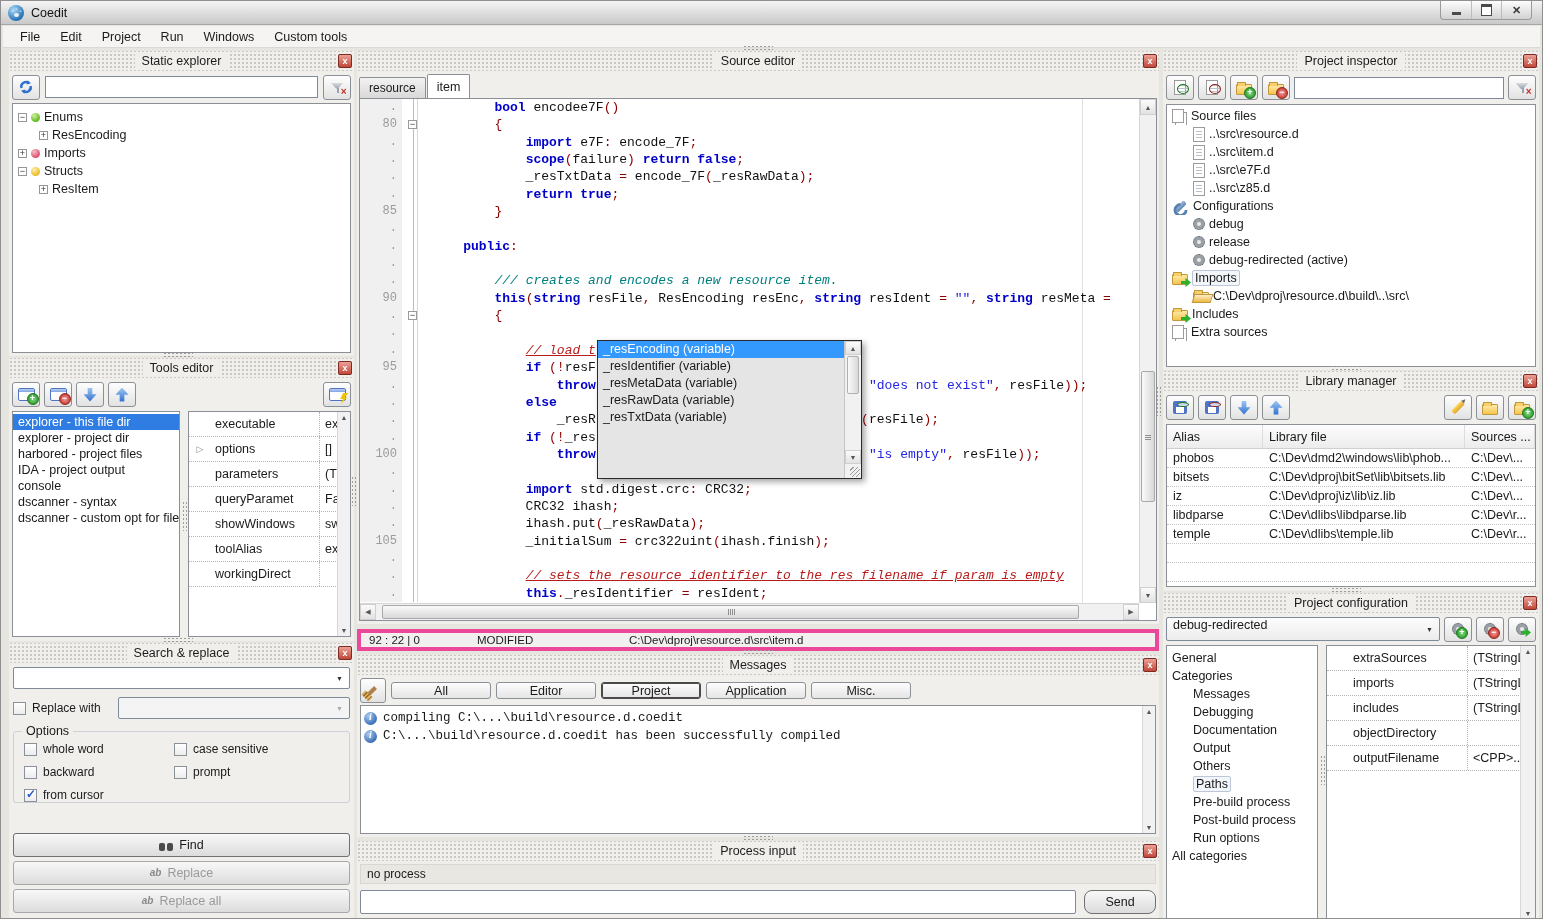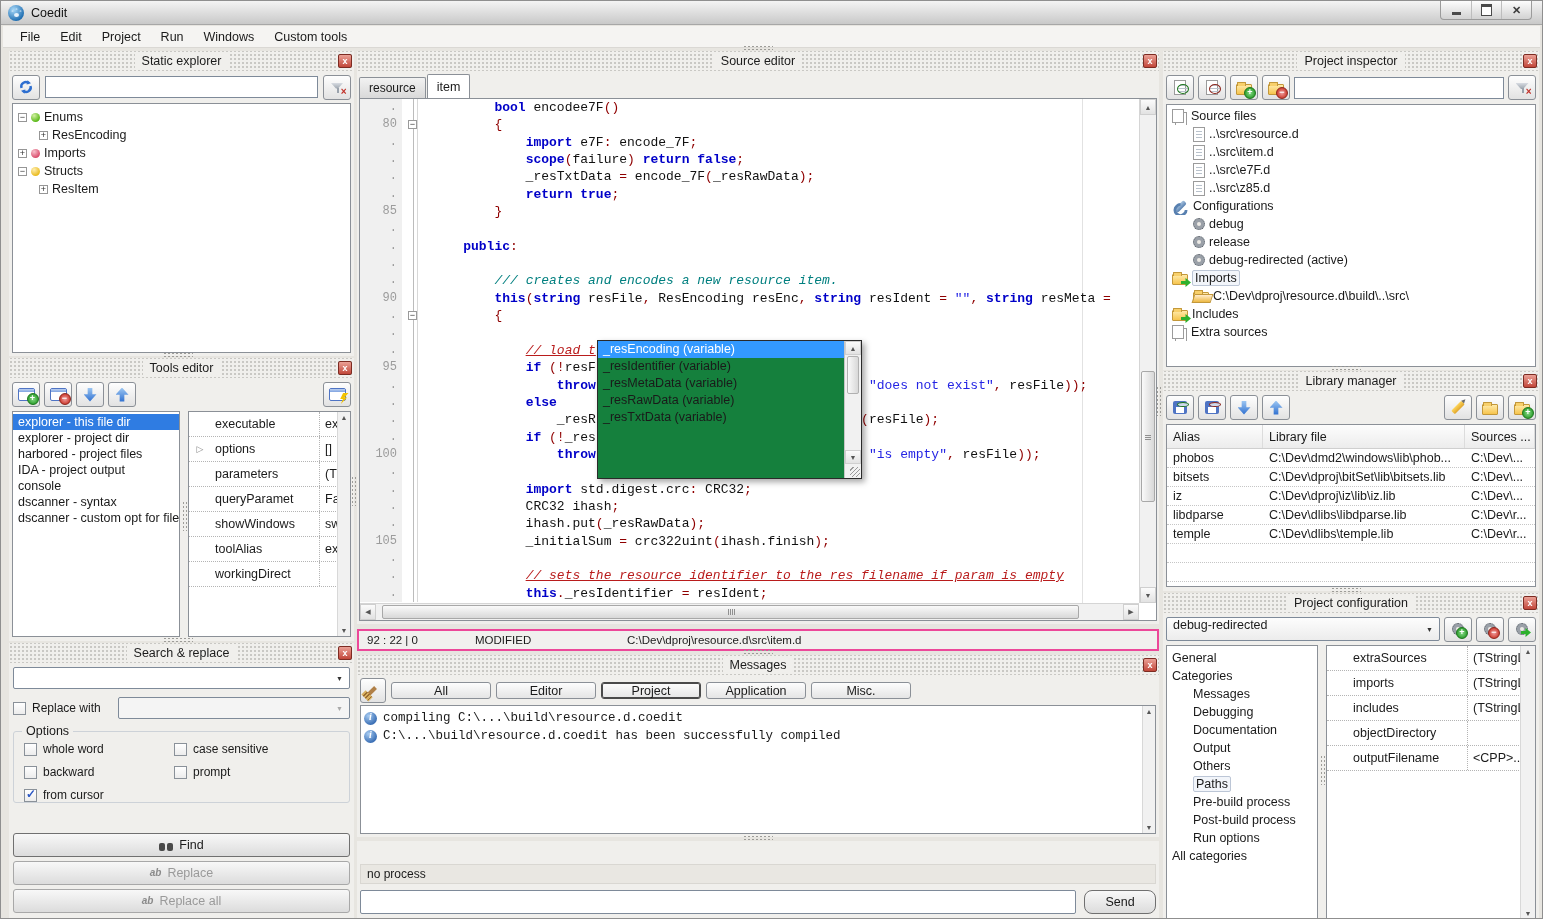--- a/index.html
+++ b/index.html
@@ -129,38 +129,38 @@
   .fbox::before { content:"\2212"; position:absolute; left:0; right:0; top:-2px; text-align:center; font-size:9px; line-height:11px; color:#333; }
   .ctext { white-space:pre; font-family:"Liberation Mono",monospace; font-size:13px; padding-left:4px; }
   .sg-t { color:#111; }
   .sg-k { color:#0000c8; font-weight:bold; }
   .sg-p { color:#8f0000; }
   .sg-s { color:#2424e4; }
   .sg-c { color:#b91c1c; font-style:italic;text-decoration:underline; }
   .sg-d { color:#007f7f; font-style:italic; }
   .sg-w { background:#d7d7d7; box-shadow:0 0 0 1px #8f8f8f; }
   .sg-cur { display:inline-block; width:1.5px; height:13px; background:#000; vertical-align:-2px; }
-  .popup { position:absolute; left:237px; top:241px; width:265px; height:139px; background:#15803d; border:1px solid #2a2a2a; box-shadow:3px 3px 6px rgba(0,0,0,.35); z-index:6; }
+  .popup { position:absolute; left:237px; top:241px; width:265px; height:139px; background:#e5e5e5; border:1px solid #2a2a2a; box-shadow:3px 3px 6px rgba(0,0,0,.35); z-index:6; }
   .pitems { position:absolute; left:0; top:0; right:17px; bottom:0; overflow:hidden; }
   .pitem { height:17px; line-height:17px; padding:0 5px; font-size:12.5px; white-space:nowrap; }
   .pitem.sel { background:#3399ff; color:#fff; }
   .pscroll { position:absolute; right:0; top:0; bottom:0; width:17px; border-left:1px solid #c6c6c6; background:#f1f1f1; }
   .pthumb { position:absolute; left:2px; right:2px; top:15px; height:38px; background:linear-gradient(90deg,#fafafa,#d8d8d8); border:1px solid #b0b0b0; border-radius:2px; }
   .pgripcorner { position:absolute; right:1px; bottom:1px; width:10px; height:10px; background:repeating-linear-gradient(135deg, transparent 0 2px, #9a9a9a 2px 3px); }
   .vscroll { position:absolute; right:0; top:0; bottom:17px; width:17px; background:#f1f1f1; border-left:1px solid #d5d5d5; }
   .hscroll { position:absolute; left:0; right:17px; bottom:0; height:17px; background:#f1f1f1; border-top:1px solid #d5d5d5; }
   .scap { position:absolute; display:flex; align-items:center; justify-content:center; background:linear-gradient(#fbfbfb,#e2e2e2); border:1px solid #cfcfcf; }
   .vscroll .scap { left:0; right:0; height:16px; }
   .hscroll .scap { top:0; bottom:0; width:16px; }
   .vthumb { position:absolute; left:1px; right:1px; top:54%; height:26%; background:linear-gradient(90deg,#fafafa,#d8d8d8); border:1px solid #a8a8a8; border-radius:2px; }
   .vthumb::before { content:""; position:absolute; left:3px; right:3px; top:50%; height:5px; margin-top:-2px; background:repeating-linear-gradient(#909090 0 1px, transparent 1px 2px); }
   .hthumb { position:absolute; top:1px; bottom:1px; left:22px; right:60px; background:linear-gradient(#fafafa,#d8d8d8); border:1px solid #a8a8a8; border-radius:2px; }
   .hthumb::before { content:""; position:absolute; top:3px; bottom:3px; left:50%; width:7px; margin-left:-3px; background:repeating-linear-gradient(90deg,#909090 0 1px, transparent 1px 2px); }
 
-  .statusbar { position:absolute; left:356px; top:628px; width:802px; height:22px; background:#f1f0ee; border:2px solid #ec4899; display:flex; align-items:flex-end; font-size:11.5px; }
+  .statusbar { position:absolute; left:356px; top:628px; width:802px; height:22px; background:#f1f0ee; border:4px solid #ec4899; display:flex; align-items:flex-end; font-size:11.5px; }
   .scell { padding:0 8px; height:100%; display:flex; align-items:center; white-space:nowrap; }
   .scell.c1 { width:108px; } .scell.c2 { width:152px; }
 
   
   .fbtn { width:100px; height:17px; border:1px solid #8b9097; border-radius:3px; background:linear-gradient(#fdfdfd,#e5e5e5); display:flex; align-items:center; justify-content:center; font-size:12.5px; }
   .fbtn.active { border:1px solid #4a4a4a; box-shadow:0 0 0 1px #4a4a4a inset; }
   .lrow { display:flex; align-items:center; gap:6px; height:18px; padding-left:3px; font-family:"Liberation Mono",monospace; font-size:12.5px; white-space:nowrap; }
 
   
   .ltable { font-size:12.5px; position:relative; overflow:hidden; }
@@ -612,20 +612,24 @@
         <span>C:\...\build\resource.d.coedit has been successfully compiled</span>
       </div>
     <div class="gridscroll">
         <span class="sarrow up">▲</span>
         <span class="sarrow dn">▼</span>
       </div>
   </div>
 </div>
 
 <div class="panel" style="left:356px; top:840px; width:802px; height:79px;">
+  <div class="phead">
+    <span class="ptitle">Process input</span>
+    <span class="pclose"></span>
+  </div>
   <div style="position:absolute; top:23px; left:3px; right:3px; height:20px; background:#e9e7e2; border:1px solid #d9d7d2; display:flex; align-items:center; padding:0 6px;">
     <span>no process</span>
   </div>
   <div style="position:absolute; top:48px; left:3px; right:3px; height:25px; display:flex; gap:8px; align-items:center;">
     <input class="inputbox" style="flex: 1 1 0%; height: 24px; border-radius: 2px;">
     <div class="pushbtn" style="width:72px;border-radius:8px;">
         <span>Send</span>
       </div>
   </div>
 </div>

